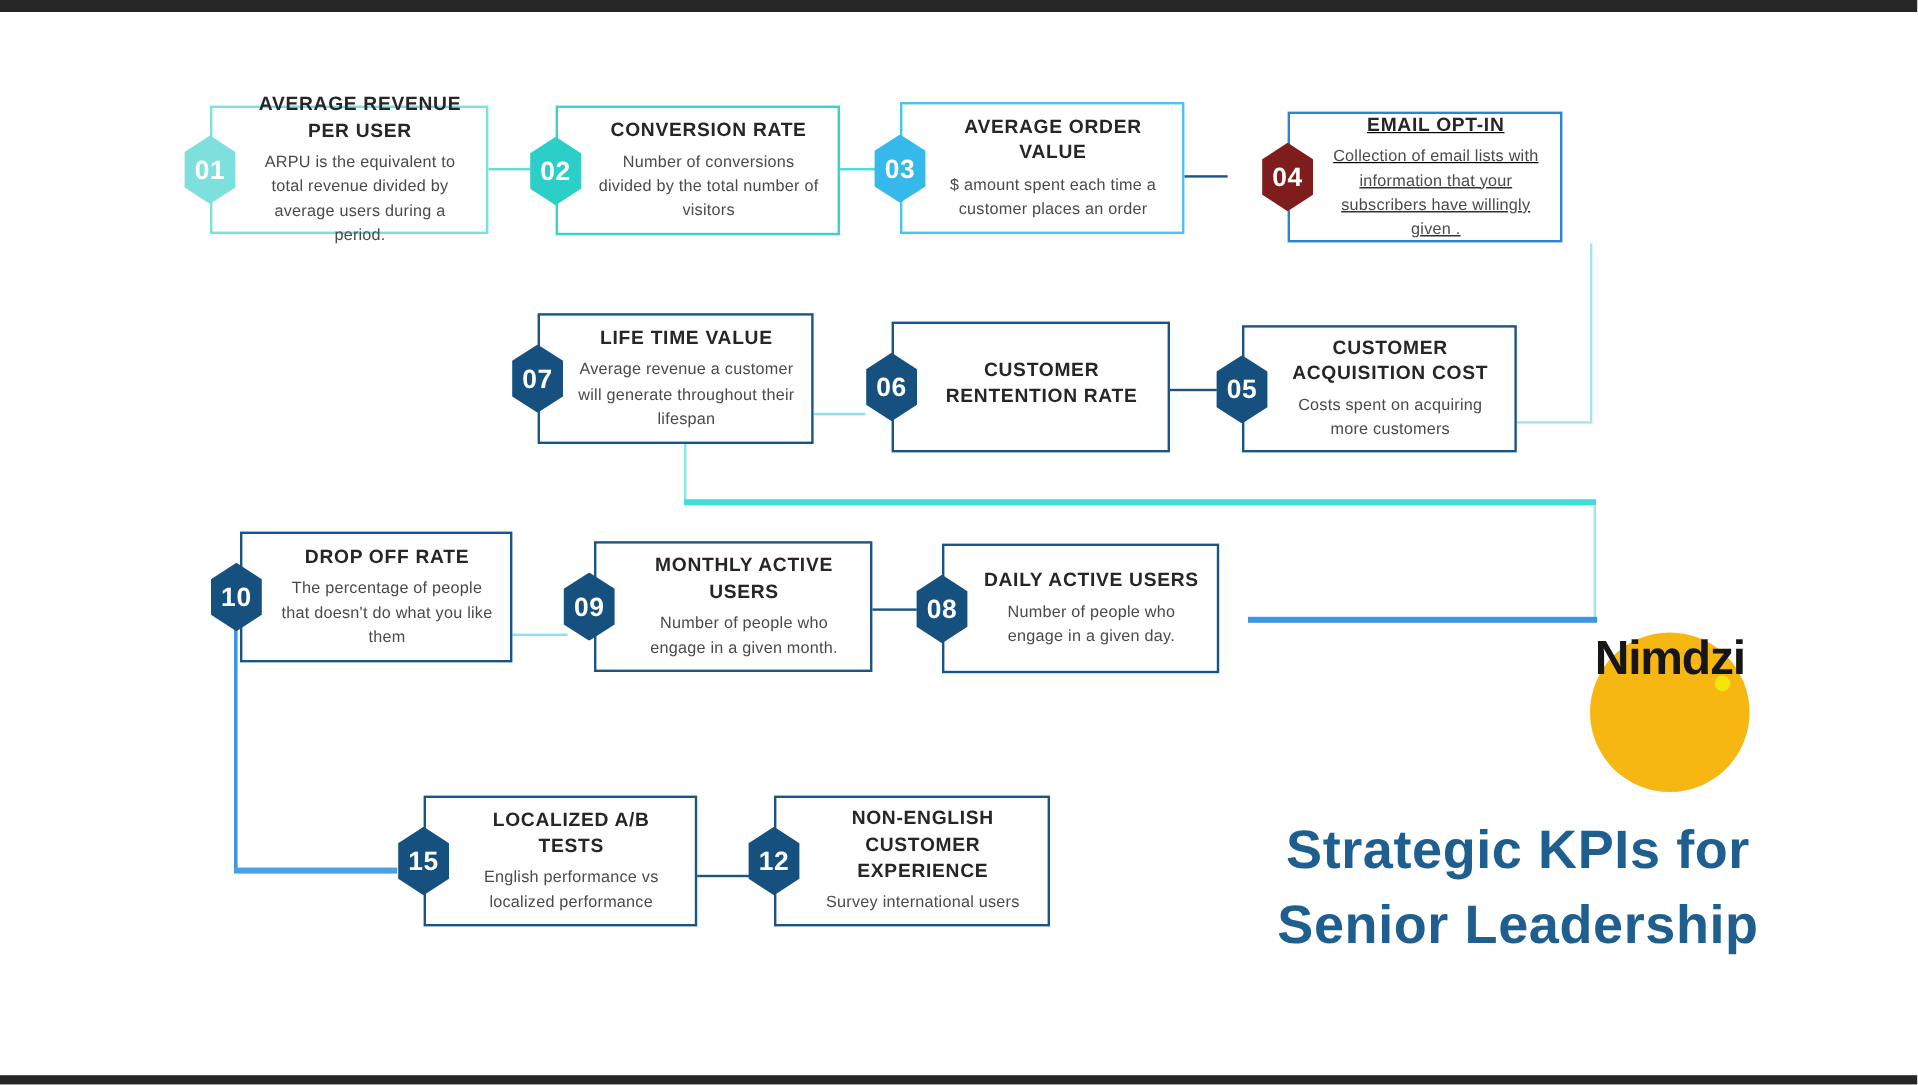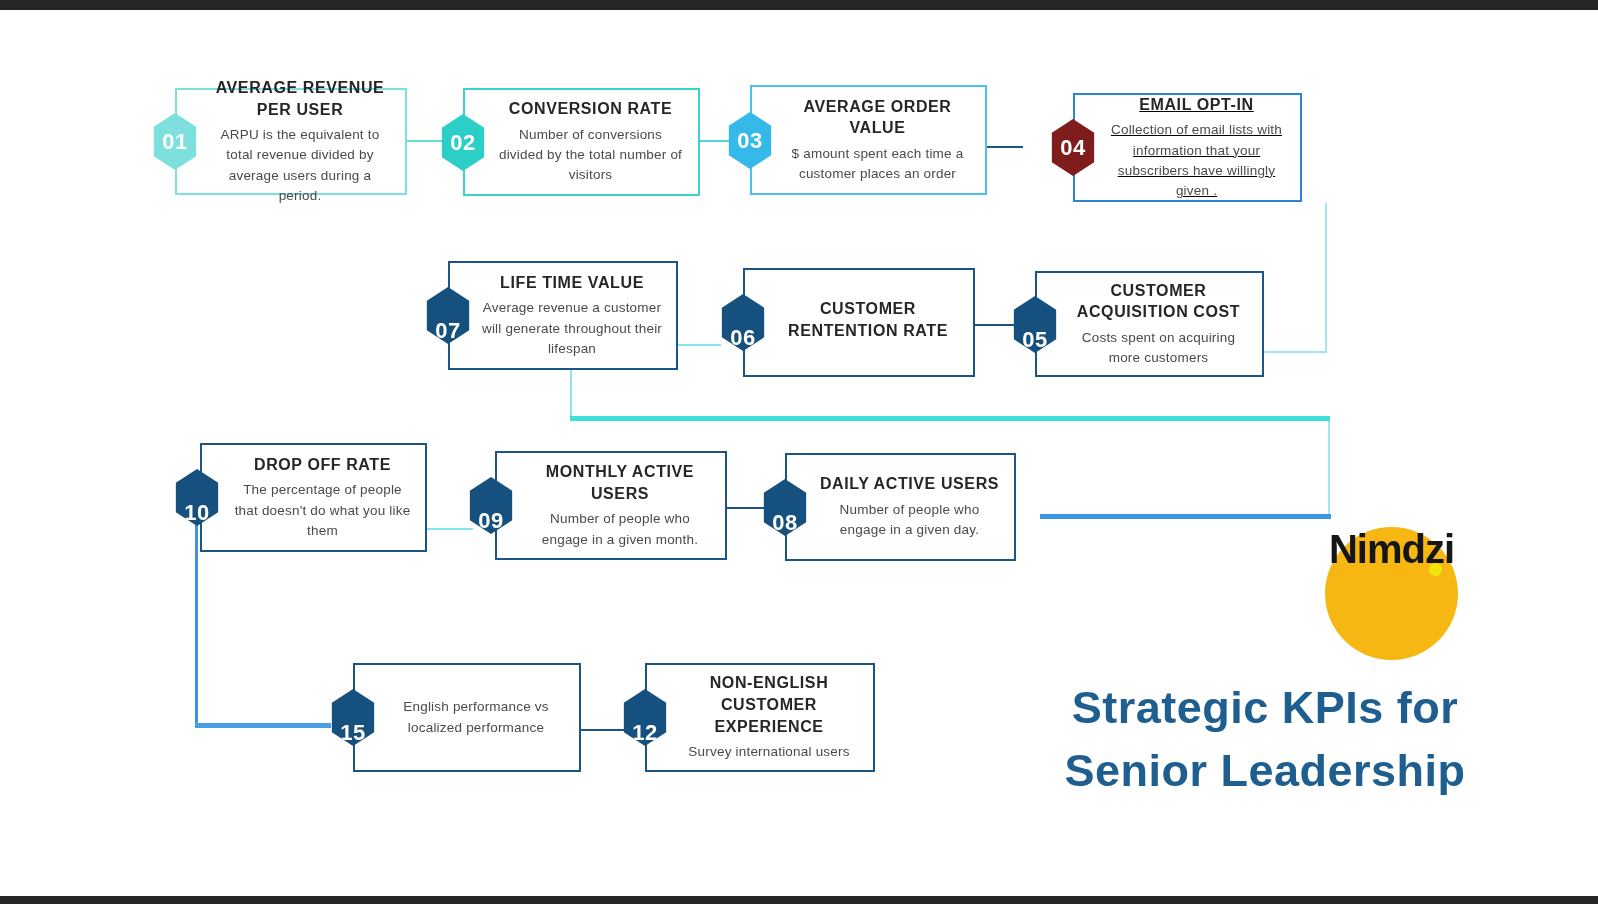--- a/index.html
+++ b/index.html
@@ -22,21 +22,21 @@
   .t-navy{border-color:#1A5585;}
 
   
   .badge{position:absolute;width:46px;height:57px;display:flex;align-items:center;justify-content:center;
          clip-path:polygon(50% 0%,96% 24%,96% 76%,50% 100%,4% 76%,4% 24%);
          color:#fff;font-weight:bold;font-size:22px;letter-spacing:.5px;}
   .bg-aqua{background:#7EE0DC;}
   .bg-teal{background:#2BCFC7;}
   .bg-sky{background:#35B8EA;}
   .bg-blue{background:#7f1d1d;}
-  .bg-navy{background:#15507E;align-items:flex-end;}
+  .bg-navy{background:#15507E;}
 
   
   .b01{left:175px;top:88px;width:232px;height:107px;}
   .b02{left:463px;top:88px;width:237px;height:108px;}
   .b03{left:750px;top:85px;width:237px;height:110px;}
   .b04{left:1073px;top:93px;width:229px;height:109px;}
   .b05{left:1035px;top:271px;width:229px;height:106px;}
   .b06{left:743px;top:268px;width:232px;height:109px;gap:20px;}
   .b07{left:448px;top:261px;width:230px;height:109px;}
   .b08{left:785px;top:453px;width:231px;height:108px;}
@@ -130,20 +130,21 @@
   </div>
   <div class="kpi b09 t-navy">
     <div class="kpi-title">MONTHLY ACTIVE USERS</div>
     <div class="kpi-desc">Number of people who engage in a given month.</div>
   </div>
   <div class="kpi b10 t-navy">
     <div class="kpi-title">DROP OFF RATE</div>
     <div class="kpi-desc">The percentage of people that doesn't do what you like them</div>
   </div>
   <div class="kpi b11 t-navy">
+    <div class="kpi-title">LOCALIZED A/B TESTS</div>
     <div class="kpi-desc">English performance vs localized performance</div>
   </div>
   <div class="kpi b12 t-navy">
     <div class="kpi-title">NON-ENGLISH CUSTOMER EXPERIENCE</div>
     <div class="kpi-desc">Survey international users</div>
   </div>
 
   <div class="badge g01 bg-aqua">
       <span>01</span>
     </div>

